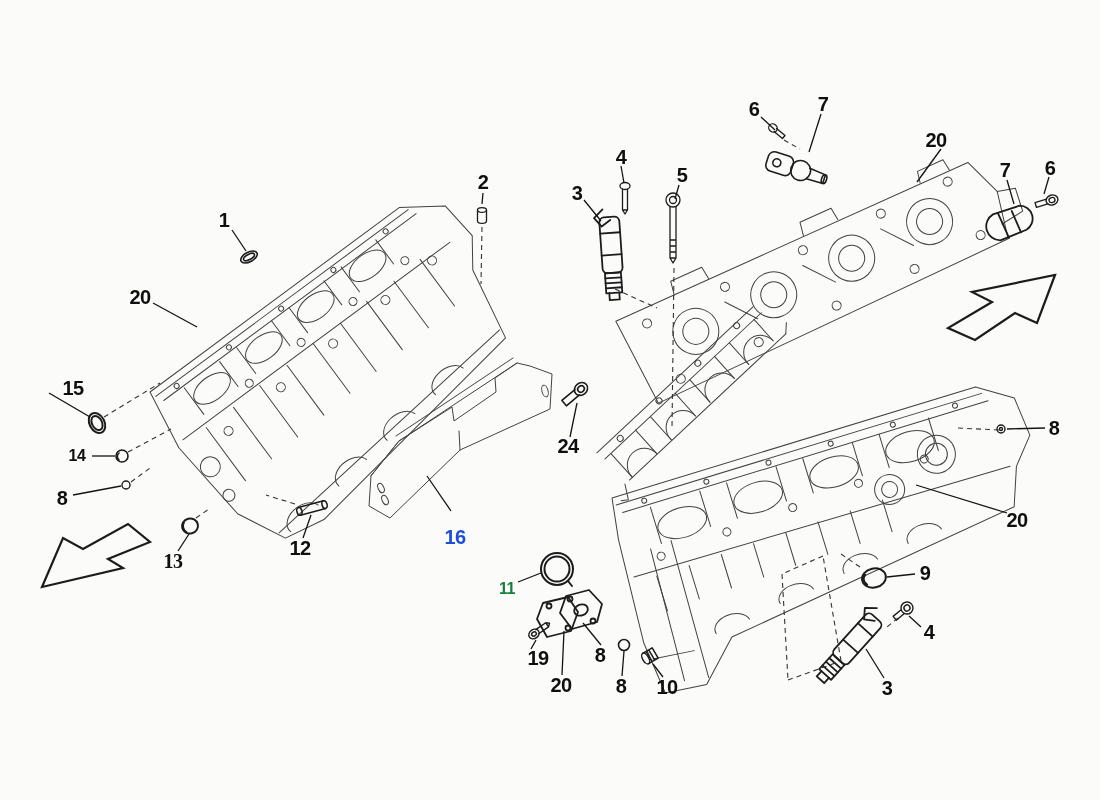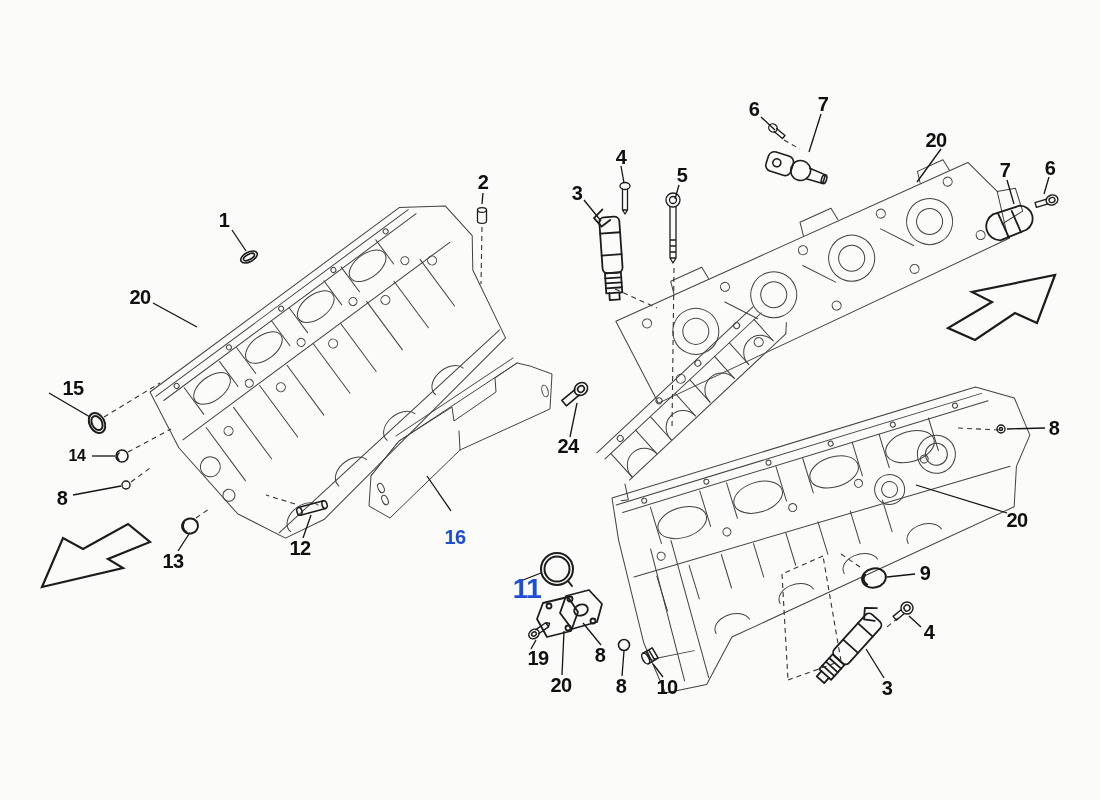--- a/index.html
+++ b/index.html
@@ -313,36 +313,36 @@
         <polygon points="42,587 63,538 83,549 128,524 150,542 108,559 123,568"></polygon>
         <polygon points="1055,275 1037,323 1015,313 975,340 948,328 992,302 972,292"></polygon>
       </g>
 </svg>
 <div class="callout" style="left: 224px; top: 220px; color: rgb(15, 15, 15); font-size: 20px;">1</div>
     <div class="callout" style="left: 483px; top: 182px; color: rgb(15, 15, 15); font-size: 20px;">2</div>
     <div class="callout" style="left: 140px; top: 297px; color: rgb(15, 15, 15); font-size: 20px;">20</div>
     <div class="callout" style="left: 37px; top: 388px; color: rgb(15, 15, 15); font-size: 20px; margin-left: 36px;">15</div>
     <div class="callout" style="left: 77px; top: 456px; color: rgb(15, 15, 15); font-size: 16px;">14</div>
     <div class="callout" style="left: 62px; top: 498px; color: rgb(15, 15, 15); font-size: 20px;">8</div>
-    <div class="callout" style="left: 173px; top: 561px; color: rgb(15, 15, 15); font-size: 20px;">13</div>
+    <div class="callout" style="left: 173px; top: 561px; color: rgb(15, 15, 15); font-size: 20px; font-family: Liberation Serif, serif;">13</div>
     <div class="callout" style="left: 300px; top: 548px; color: rgb(15, 15, 15); font-size: 20px;">12</div>
     <div class="callout" style="left: 455px; top: 520px; color: #1d4ed8; font-size: 20px; margin-top: 17px;">16</div>
     <div class="callout" style="left: 568px; top: 446px; color: rgb(15, 15, 15); font-size: 20px;">24</div>
     <div class="callout" style="left: 577px; top: 193px; color: rgb(15, 15, 15); font-size: 20px;">3</div>
     <div class="callout" style="left: 621px; top: 157px; color: rgb(15, 15, 15); font-size: 20px;">4</div>
     <div class="callout" style="left: 682px; top: 175px; color: rgb(15, 15, 15); font-size: 20px;">5</div>
     <div class="callout" style="left: 754px; top: 109px; color: rgb(15, 15, 15); font-size: 20px;">6</div>
     <div class="callout" style="left: 823px; top: 104px; color: rgb(15, 15, 15); font-size: 20px;">7</div>
     <div class="callout" style="left: 936px; top: 140px; color: rgb(15, 15, 15); font-size: 20px;">20</div>
     <div class="callout" style="left: 1005px; top: 170px; color: rgb(15, 15, 15); font-size: 20px;">7</div>
     <div class="callout" style="left: 1050px; top: 168px; color: rgb(15, 15, 15); font-size: 20px;">6</div>
     <div class="callout" style="left: 1054px; top: 428px; color: rgb(15, 15, 15); font-size: 20px;">8</div>
     <div class="callout" style="left: 1017px; top: 520px; color: rgb(15, 15, 15); font-size: 20px;">20</div>
     <div class="callout" style="left: 925px; top: 573px; color: rgb(15, 15, 15); font-size: 20px;">9</div>
     <div class="callout" style="left: 929px; top: 632px; color: rgb(15, 15, 15); font-size: 20px;">4</div>
     <div class="callout" style="left: 887px; top: 688px; color: rgb(15, 15, 15); font-size: 20px;">3</div>
-    <div class="callout" style="left: 507px; top: 589px; color: #1d4ed8; font-size: 28px; margin-left: 20px;">11</div>
+    <div class="callout" style="left: 507px; top: 589px; color: #15803d; font-size: 16px;">11</div>
     <div class="callout" style="left: 527px; top: 658px; color: rgb(15, 15, 15); font-size: 20px; margin-left: 11px;">19</div>
     <div class="callout" style="left: 561px; top: 685px; color: rgb(15, 15, 15); font-size: 20px;">20</div>
     <div class="callout" style="left: 600px; top: 655px; color: rgb(15, 15, 15); font-size: 20px;">8</div>
     <div class="callout" style="left: 621px; top: 686px; color: rgb(15, 15, 15); font-size: 20px;">8</div>
     <div class="callout" style="left: 667px; top: 687px; color: rgb(15, 15, 15); font-size: 20px;">10</div>
   </div>
 
 </body></html>

